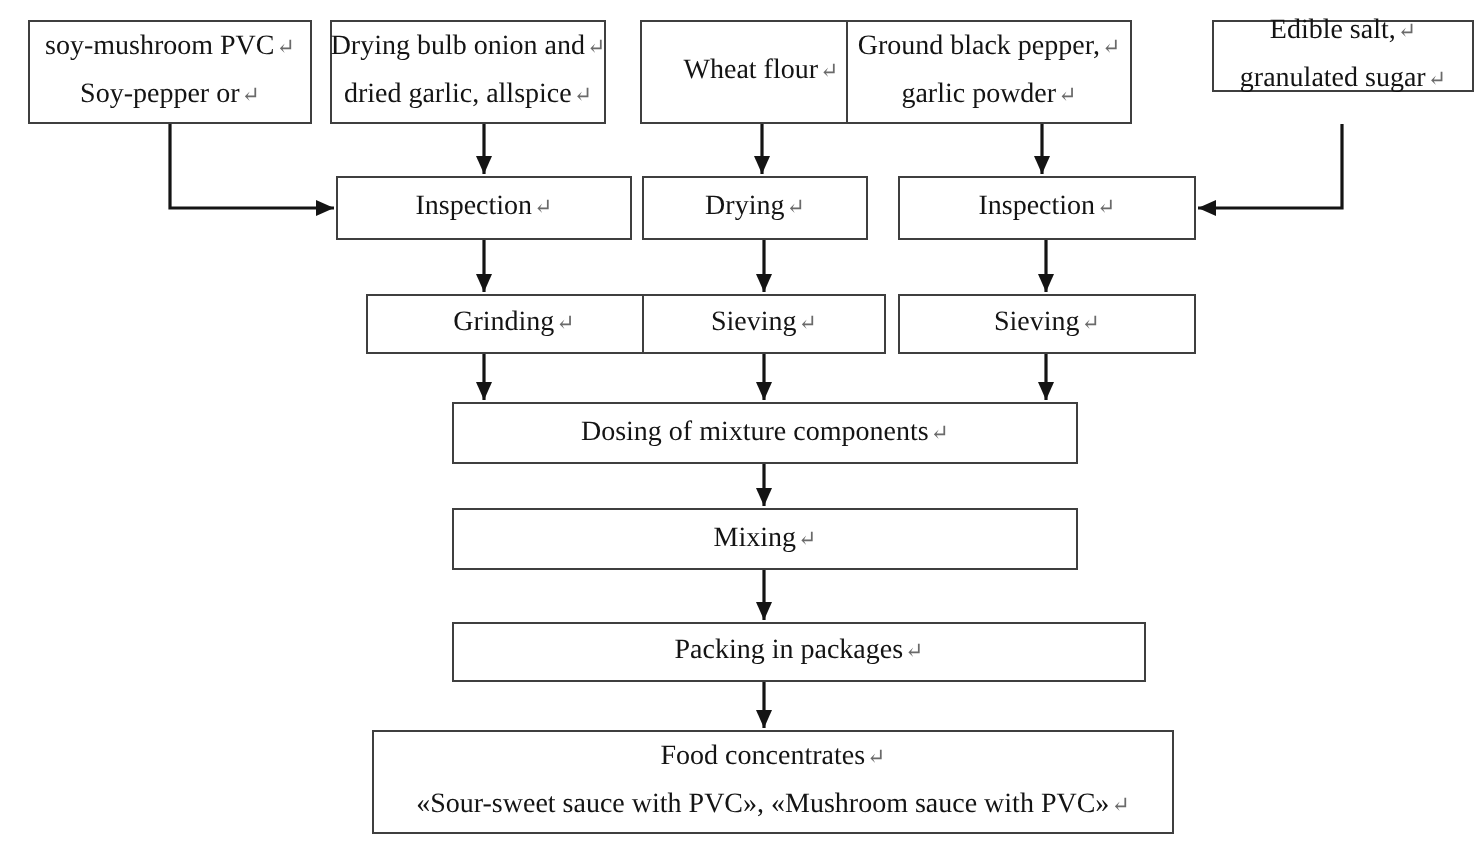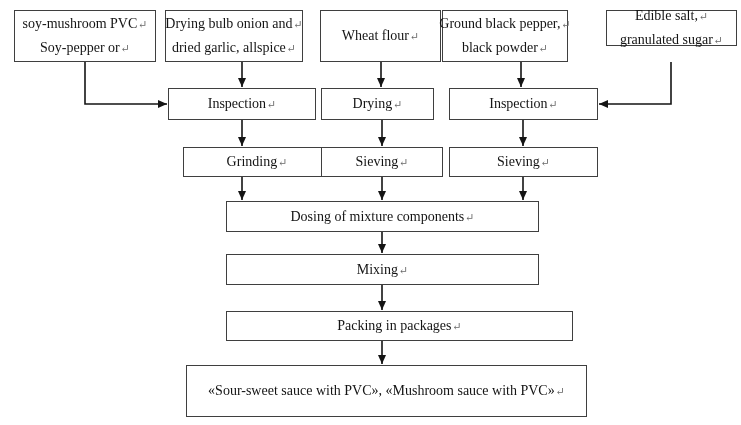--- a/index.html
+++ b/index.html
@@ -64,23 +64,23 @@
 
   <div class="fbox" style="left:165px;top:10px;width:138px;height:52px">
     <div class="bline"><span>Drying bulb onion and</span><span class="crlf">↵</span></div>
     <div class="bline"><span>dried garlic, allspice</span><span class="crlf">↵</span></div>
   </div>
 
   <div class="fbox" style="left:320px;top:10px;width:121px;height:52px">
     <div class="bline"><span>Wheat flour</span><span class="crlf">↵</span></div>
   </div>
 
-  <div class="fbox" style="left:442px;top:10px;width:126px;height:52px">
+  <div class="fbox" style="left:423px;top:10px;width:143px;height:52px">
     <div class="bline"><span>Ground black pepper,</span><span class="crlf">↵</span></div>
-    <div class="bline"><span>black powder</span><span class="crlf">↵</span></div>
+    <div class="bline"><span>garlic powder</span><span class="crlf">↵</span></div>
   </div>
 
   <div class="fbox" style="left:606px;top:10px;width:131px;height:36px">
     <div class="bline"><span>Edible salt,</span><span class="crlf">↵</span></div>
     <div class="bline"><span>granulated sugar</span><span class="crlf">↵</span></div>
   </div>
 
   <div class="fbox" style="left:168px;top:88px;width:148px;height:32px">
     <div class="bline"><span>Inspection</span><span class="crlf">↵</span></div>
   </div>
@@ -111,16 +111,17 @@
 
   <div class="fbox" style="left:226px;top:254px;width:313px;height:31px">
     <div class="bline"><span>Mixing</span><span class="crlf">↵</span></div>
   </div>
 
   <div class="fbox" style="left:226px;top:311px;width:347px;height:30px">
     <div class="bline"><span>Packing in packages</span><span class="crlf">↵</span></div>
   </div>
 
   <div class="fbox" style="left:186px;top:365px;width:401px;height:52px">
+    <div class="bline"><span>Food concentrates</span><span class="crlf">↵</span></div>
     <div class="bline"><span>«Sour-sweet sauce with PVC», «Mushroom sauce with PVC»</span><span class="crlf">↵</span></div>
   </div>
 
 </div>
 
 </body></html>

